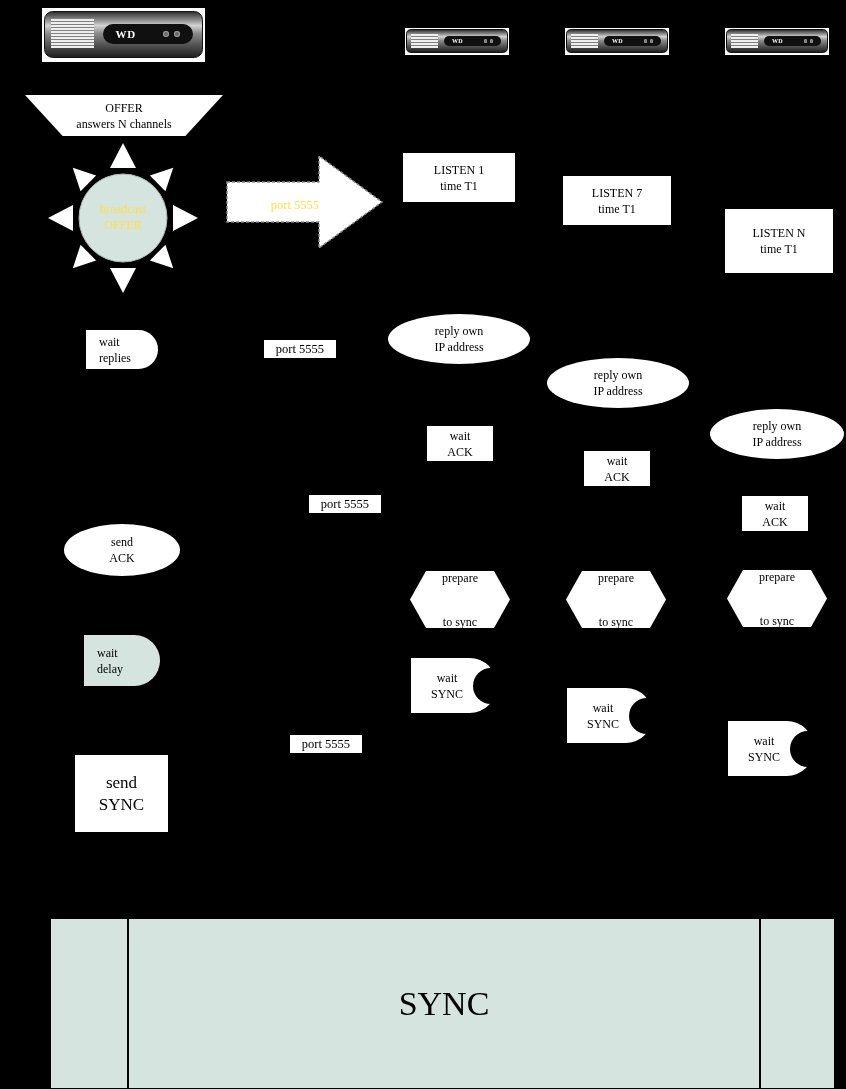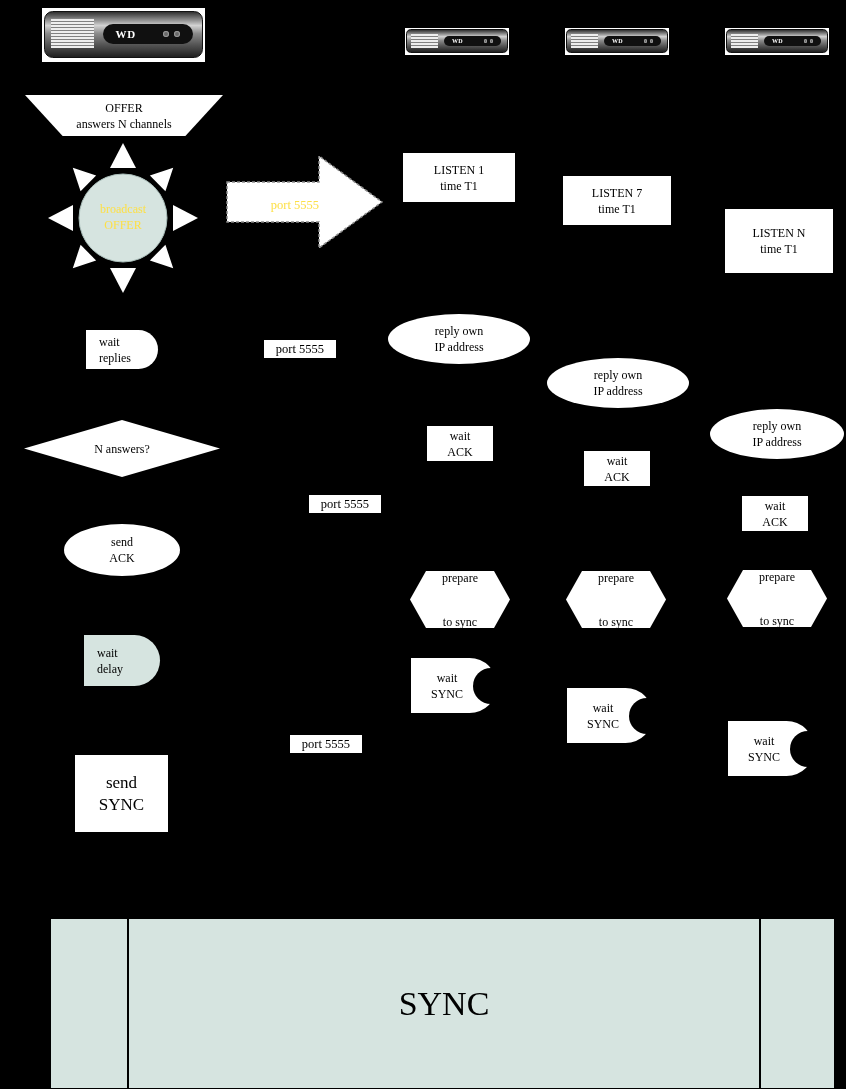--- a/index.html
+++ b/index.html
@@ -218,23 +218,20 @@
   </div>
   <div class="shape rect" style="left:584px; top:451px; width:66px; height:35px;">
     <span class="ln">wait</span>
     <span class="ln">ACK</span>
   </div>
   <div class="shape rect" style="left:742px; top:496px; width:66px; height:35px;">
     <span class="ln">wait</span>
     <span class="ln">ACK</span>
   </div>
 
-  <div class="shape diamond" style="left:24px; top:420px; width:196px; height:57px;">
-    <span class="ln">N answers?</span>
-  </div>
 
   <div class="shape ellipse" style="left:64px; top:524px; width:116px; height:52px;">
     <span class="ln">send</span>
     <span class="ln">ACK</span>
   </div>
 
   <div class="shape delay accent" style="left:84px; top:635px; width:76px; height:51px; border-radius:0 25.5px 25.5px 0;">
     <span class="ln">wait</span>
     <span class="ln">delay</span>
   </div>

